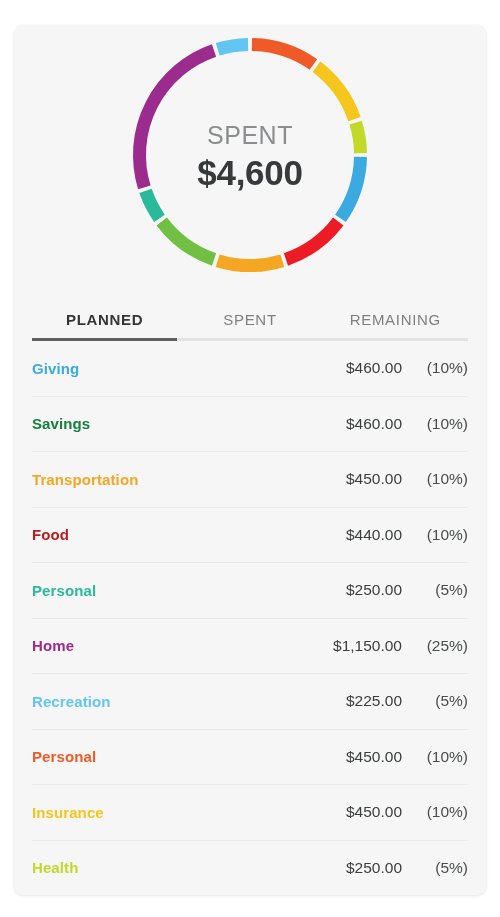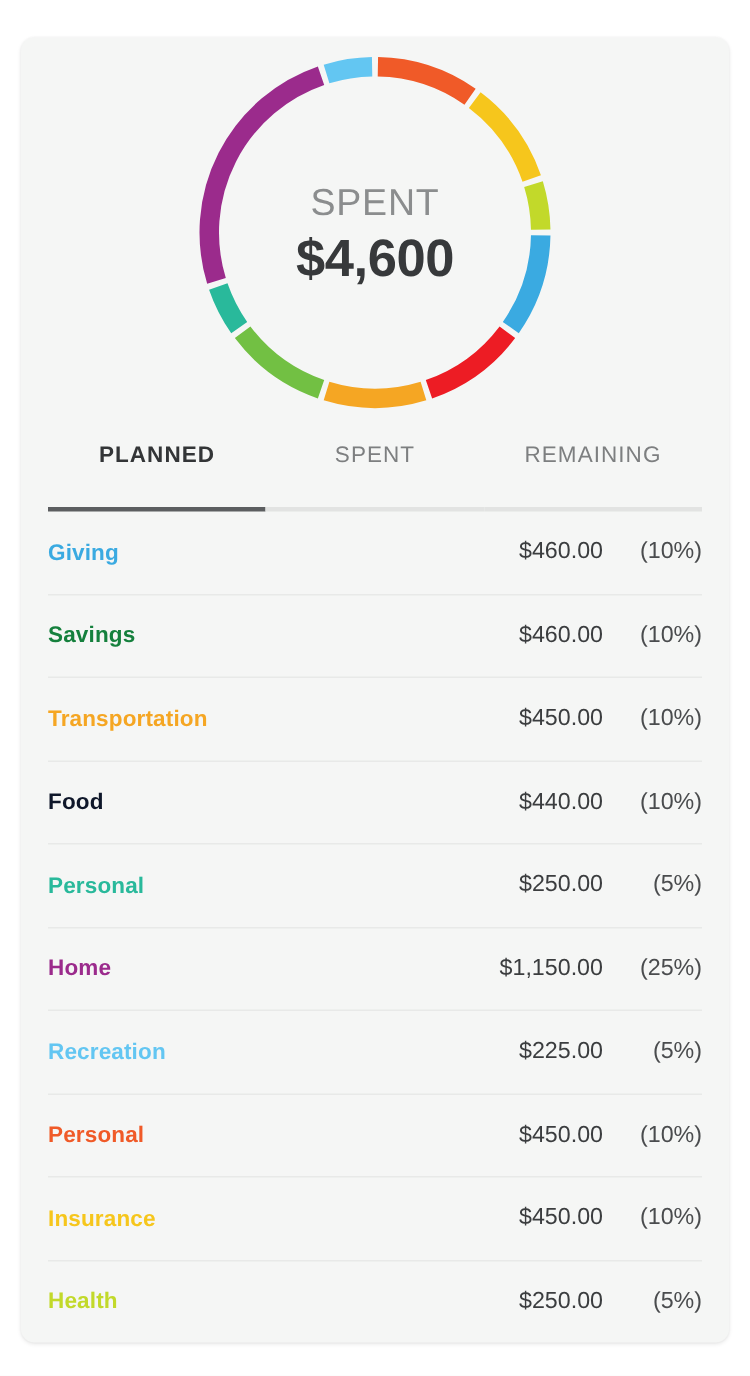--- a/index.html
+++ b/index.html
@@ -60,20 +60,21 @@
     font-size: 35px;
     font-weight: 700;
     color: #37393b;
     letter-spacing: -0.3px;
     line-height: 1;
   }
 
   
   .tabs {
     display: flex;
+    align-items: flex-end;
     height: 46px;
     padding: 0 18px;
     margin-top: 2px;
   }
   .tab {
     flex: 1 1 0;
     text-align: center;
     font-size: 15px;
     letter-spacing: 0.7px;
     color: #7d7f80;
@@ -164,21 +165,21 @@
         <div class="cat-name" style="color: #15803d;">Savings</div>
         <div class="cat-amount">$460.00</div>
         <div class="cat-pct">(10%)</div>
       </div>
       <div class="row">
         <div class="cat-name" style="color: rgb(245, 166, 35);">Transportation</div>
         <div class="cat-amount">$450.00</div>
         <div class="cat-pct">(10%)</div>
       </div>
       <div class="row">
-        <div class="cat-name" style="color: #0f172a;">Food</div>
+        <div class="cat-name" style="color: #b91c1c;">Food</div>
         <div class="cat-amount">$440.00</div>
         <div class="cat-pct">(10%)</div>
       </div>
       <div class="row">
         <div class="cat-name" style="color: rgb(41, 185, 155);">Personal</div>
         <div class="cat-amount">$250.00</div>
         <div class="cat-pct">(5%)</div>
       </div>
       <div class="row">
         <div class="cat-name" style="color: rgb(155, 43, 140);">Home</div>

